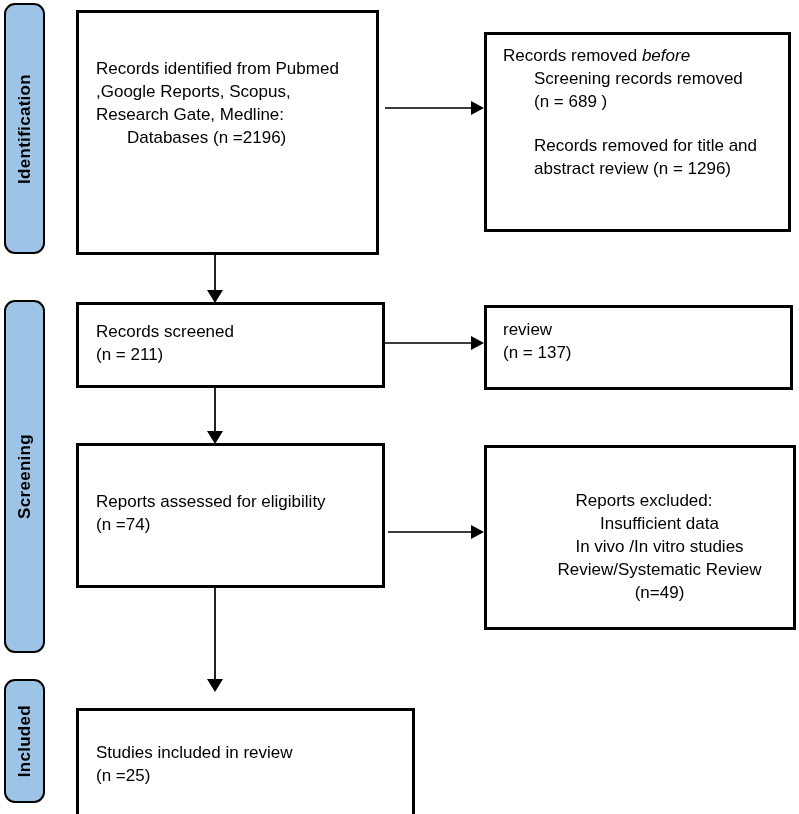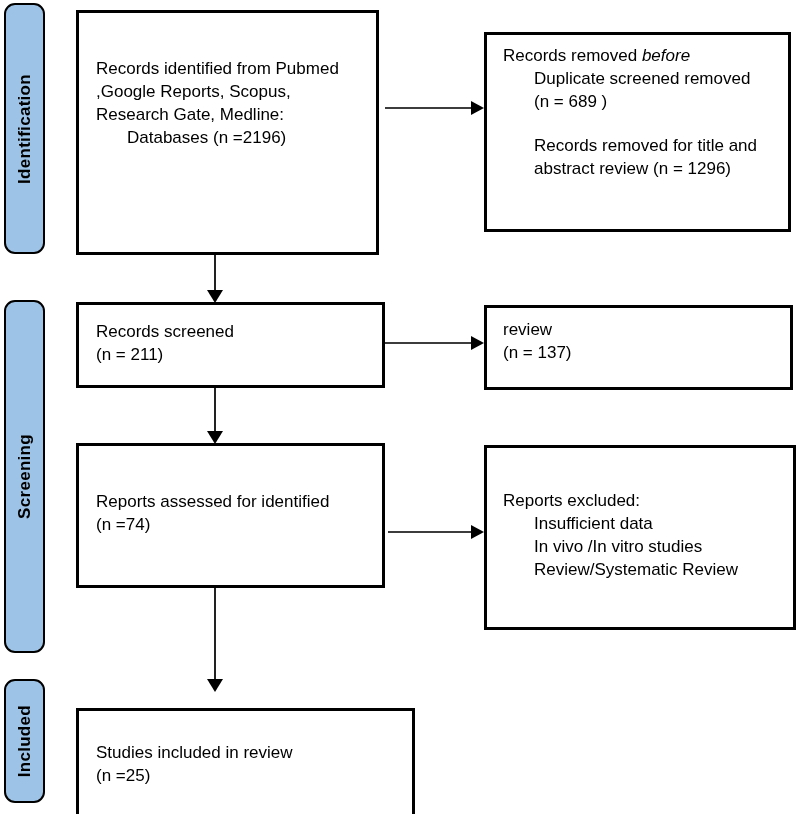--- a/index.html
+++ b/index.html
@@ -79,47 +79,48 @@
 
   <div class="box" style="left:76px; top:10px; width:303px; height:245px; padding:44px 8px 0 17px;">
     <div class="line">Records identified from Pubmed</div>
     <div class="line">,Google Reports, Scopus,</div>
     <div class="line">Research Gate, Medline:</div>
     <div class="line indent">Databases (n =2196)</div>
   </div>
 
   <div class="box" style="left:484px; top:32px; width:307px; height:200px; padding:9px 6px 0 16px;">
     <div class="line"><span>Records removed </span><i>before</i></div>
-    <div class="line indent">Duplicate screened removed</div>
+    <div class="line indent">Screening records removed</div>
     <div class="line indent">(n = 689 )</div>
     <div class="blank"></div>
     <div class="line indent">Records removed for title and</div>
     <div class="line indent">abstract review (n = 1296)</div>
   </div>
 
   <div class="box" style="left:76px; top:302px; width:309px; height:86px; padding:15px 25px 0 17px;">
     <div class="line">Records screened</div>
     <div class="line">(n = 211)</div>
   </div>
 
   <div class="box" style="left:484px; top:305px; width:309px; height:85px; padding:10px 8px 0 16px;">
     <div class="line">review</div>
     <div class="line">(n = 137)</div>
   </div>
 
   <div class="box" style="left:76px; top:443px; width:309px; height:145px; padding:44px 8px 0 17px;">
-    <div class="line">Reports assessed for identified</div>
+    <div class="line">Reports assessed for eligibility</div>
     <div class="line">(n =74)</div>
   </div>
 
-  <div class="box" style="left:484px; top:445px; width:312px; height:185px; padding:41px 8px 0 16px;">
+  <div class="box" style="left:484px; top:445px; width:312px; height:185px; padding:41px 8px 0 16px;text-align:center;">
     <div class="line">Reports excluded:</div>
     <div class="line indent">Insufficient data</div>
     <div class="line indent">In vivo /In vitro studies</div>
     <div class="line indent">Review/Systematic Review</div>
+    <div class="line indent">(n=49)</div>
   </div>
 
   <div class="box" style="left:76px; top:708px; width:339px; height:115px; padding:30px 8px 0 17px;">
     <div class="line">Studies included in review</div>
     <div class="line">(n =25)</div>
   </div>
 
   <div class="arrow-h" style="left:385px; top:101px; width:99px;">
     <div class="shaft"></div>
     <div class="head"></div>

